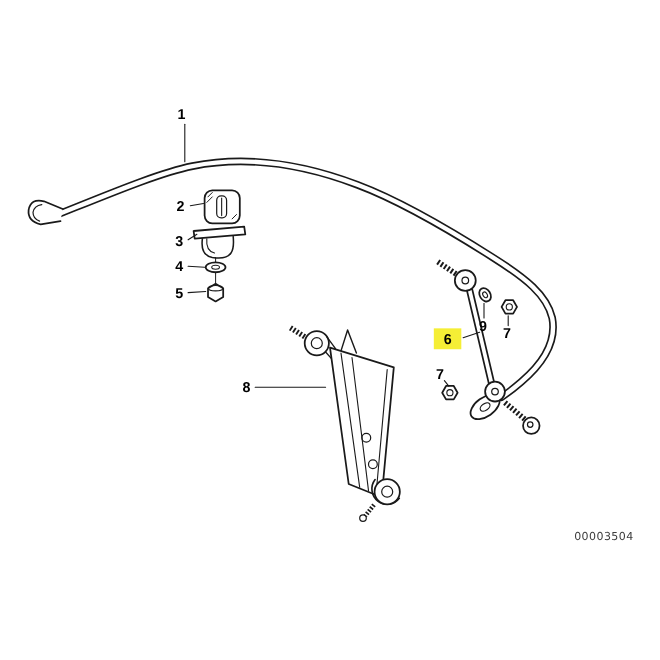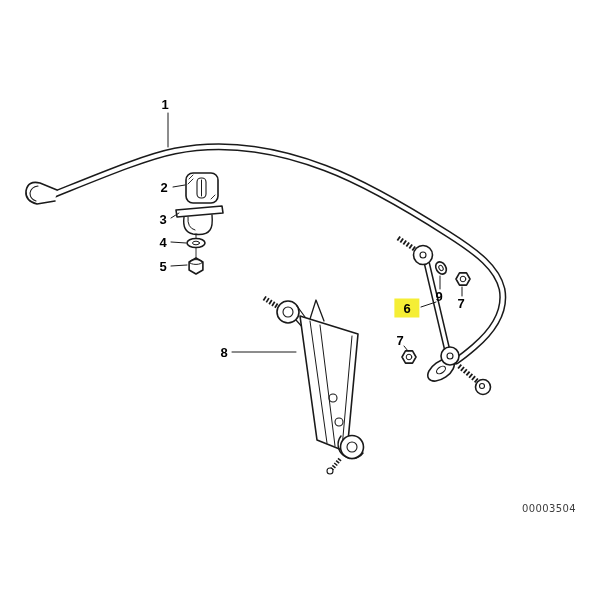--- a/index.html
+++ b/index.html
@@ -161,14 +161,14 @@
   <div class="callout" style="left:164px;top:187px">2</div>
   <div class="callout" style="left:163px;top:219px">3</div>
   <div class="callout" style="left:163px;top:242px">4</div>
   <div class="callout" style="left:163px;top:266px">5</div>
   <div class="callout highlighted" style="left: 407px; top: 308px; background-color: rgb(245, 238, 53);">6</div>
   <div class="callout" style="left:461px;top:303px">7</div>
   <div class="callout" style="left:400px;top:340px">7</div>
   <div class="callout" style="left:224px;top:352px">8</div>
   <div class="callout" style="left:439px;top:296px">9</div>
 
-  <div class="doc-number" style="left:549px;top:508px">00003504</div>
+  <div class="doc-number" style="left:549px;top:488px">00003504</div>
 </div>
 
 </body></html>

